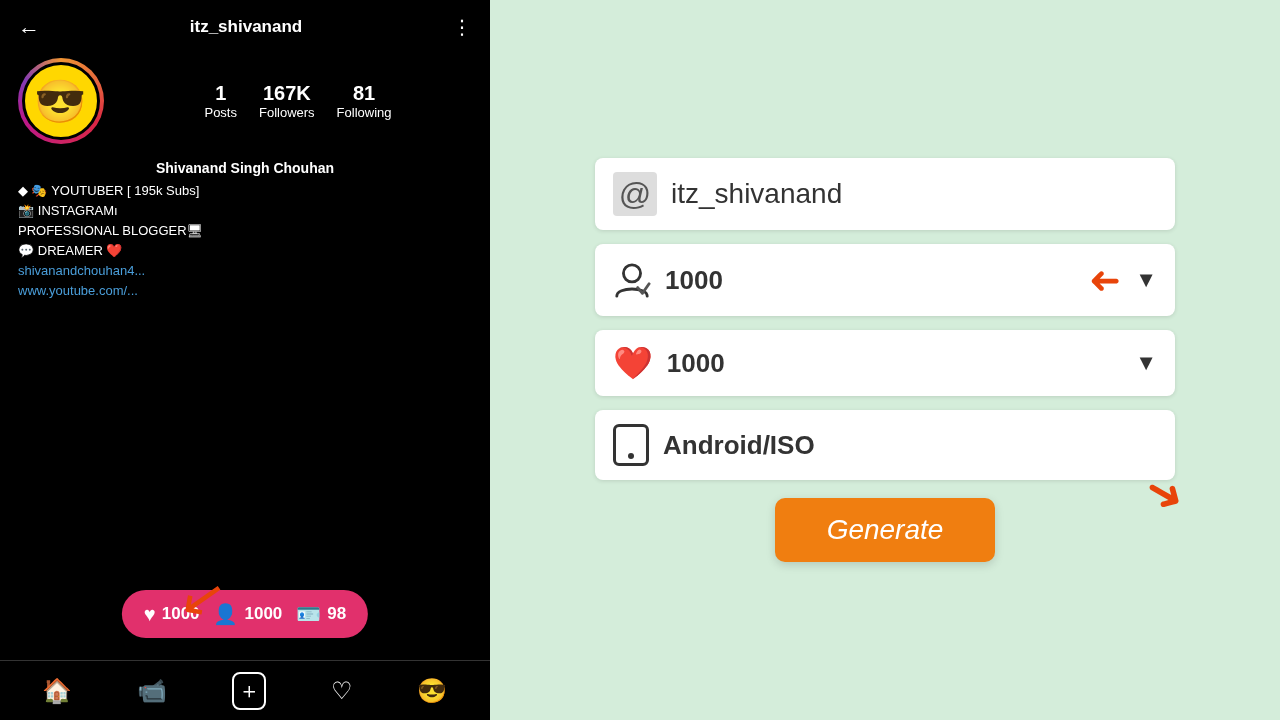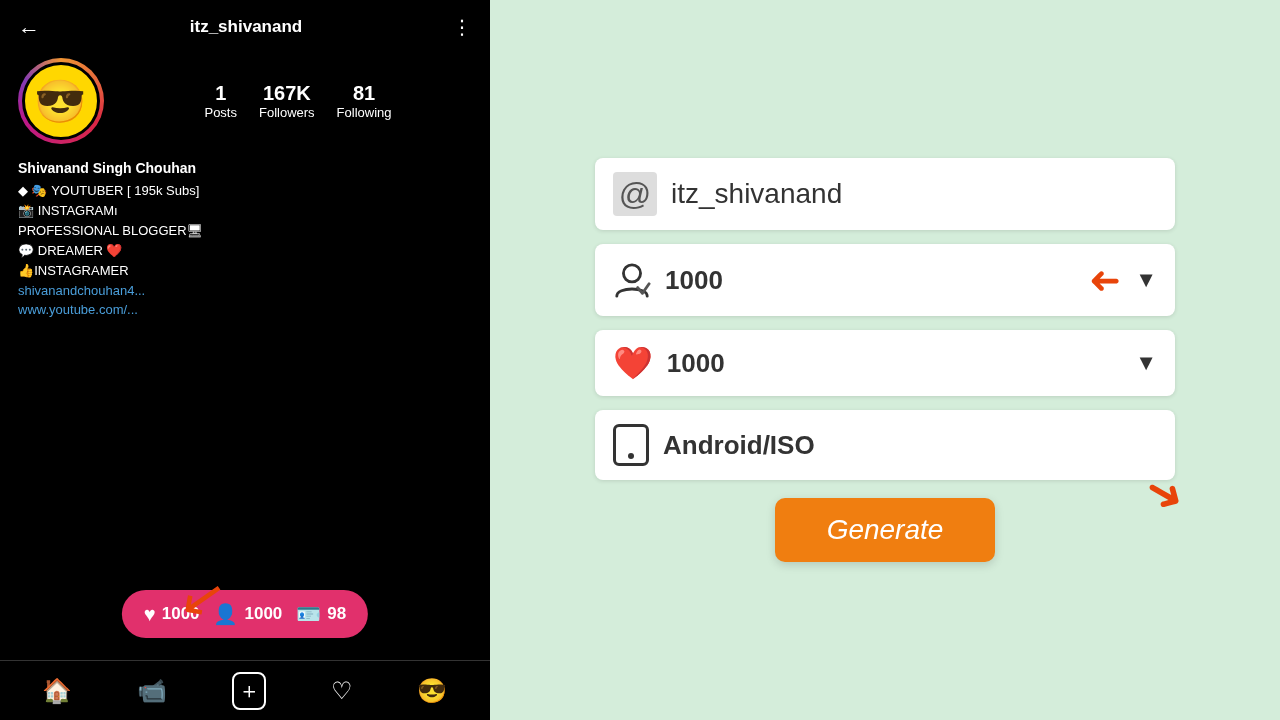--- a/index.html
+++ b/index.html
@@ -96,20 +96,21 @@
 
     .ig-bio {
       padding: 2px 18px 10px;
       line-height: 1.45;
     }
     .bio-name {
       font-size: 14px;
       font-weight: 700;
       color: #fff;
       margin-bottom: 4px;
+      text-align: center;
     }
     .bio-line {
       font-size: 13px;
       color: #fff;
       margin-bottom: 1px;
     }
 
     .notification-bubble {
       position: absolute;
       bottom: 82px;
@@ -301,21 +302,20 @@
       </div>
     </div>
   </div>
 
   <div class="ig-bio">
     <div class="bio-name">Shivanand Singh Chouhan</div>
     <div class="bio-line">◆ 🎭 YOUTUBER [ 195k Subs]</div>
     <div class="bio-line">📸 INSTAGRAMı</div>
     <div class="bio-line">PROFESSIONAL BLOGGER🖥</div>
     <div class="bio-line">💬 DREAMER ❤️</div>
-    <div class="bio-line">👍INSTAGRAMER</div>
     <div class="bio-line" style="color:#4a9eda;">shivanandchouhan4...</div>
     <div class="bio-line" style="color:#4a9eda;">www.youtube.com/...</div>
   </div>
 
   <div class="notification-bubble">
     <div class="notif-item">
       <span style="font-size:20px;">♥</span>
       <span>1000</span>
     </div>
     <div class="notif-item">

